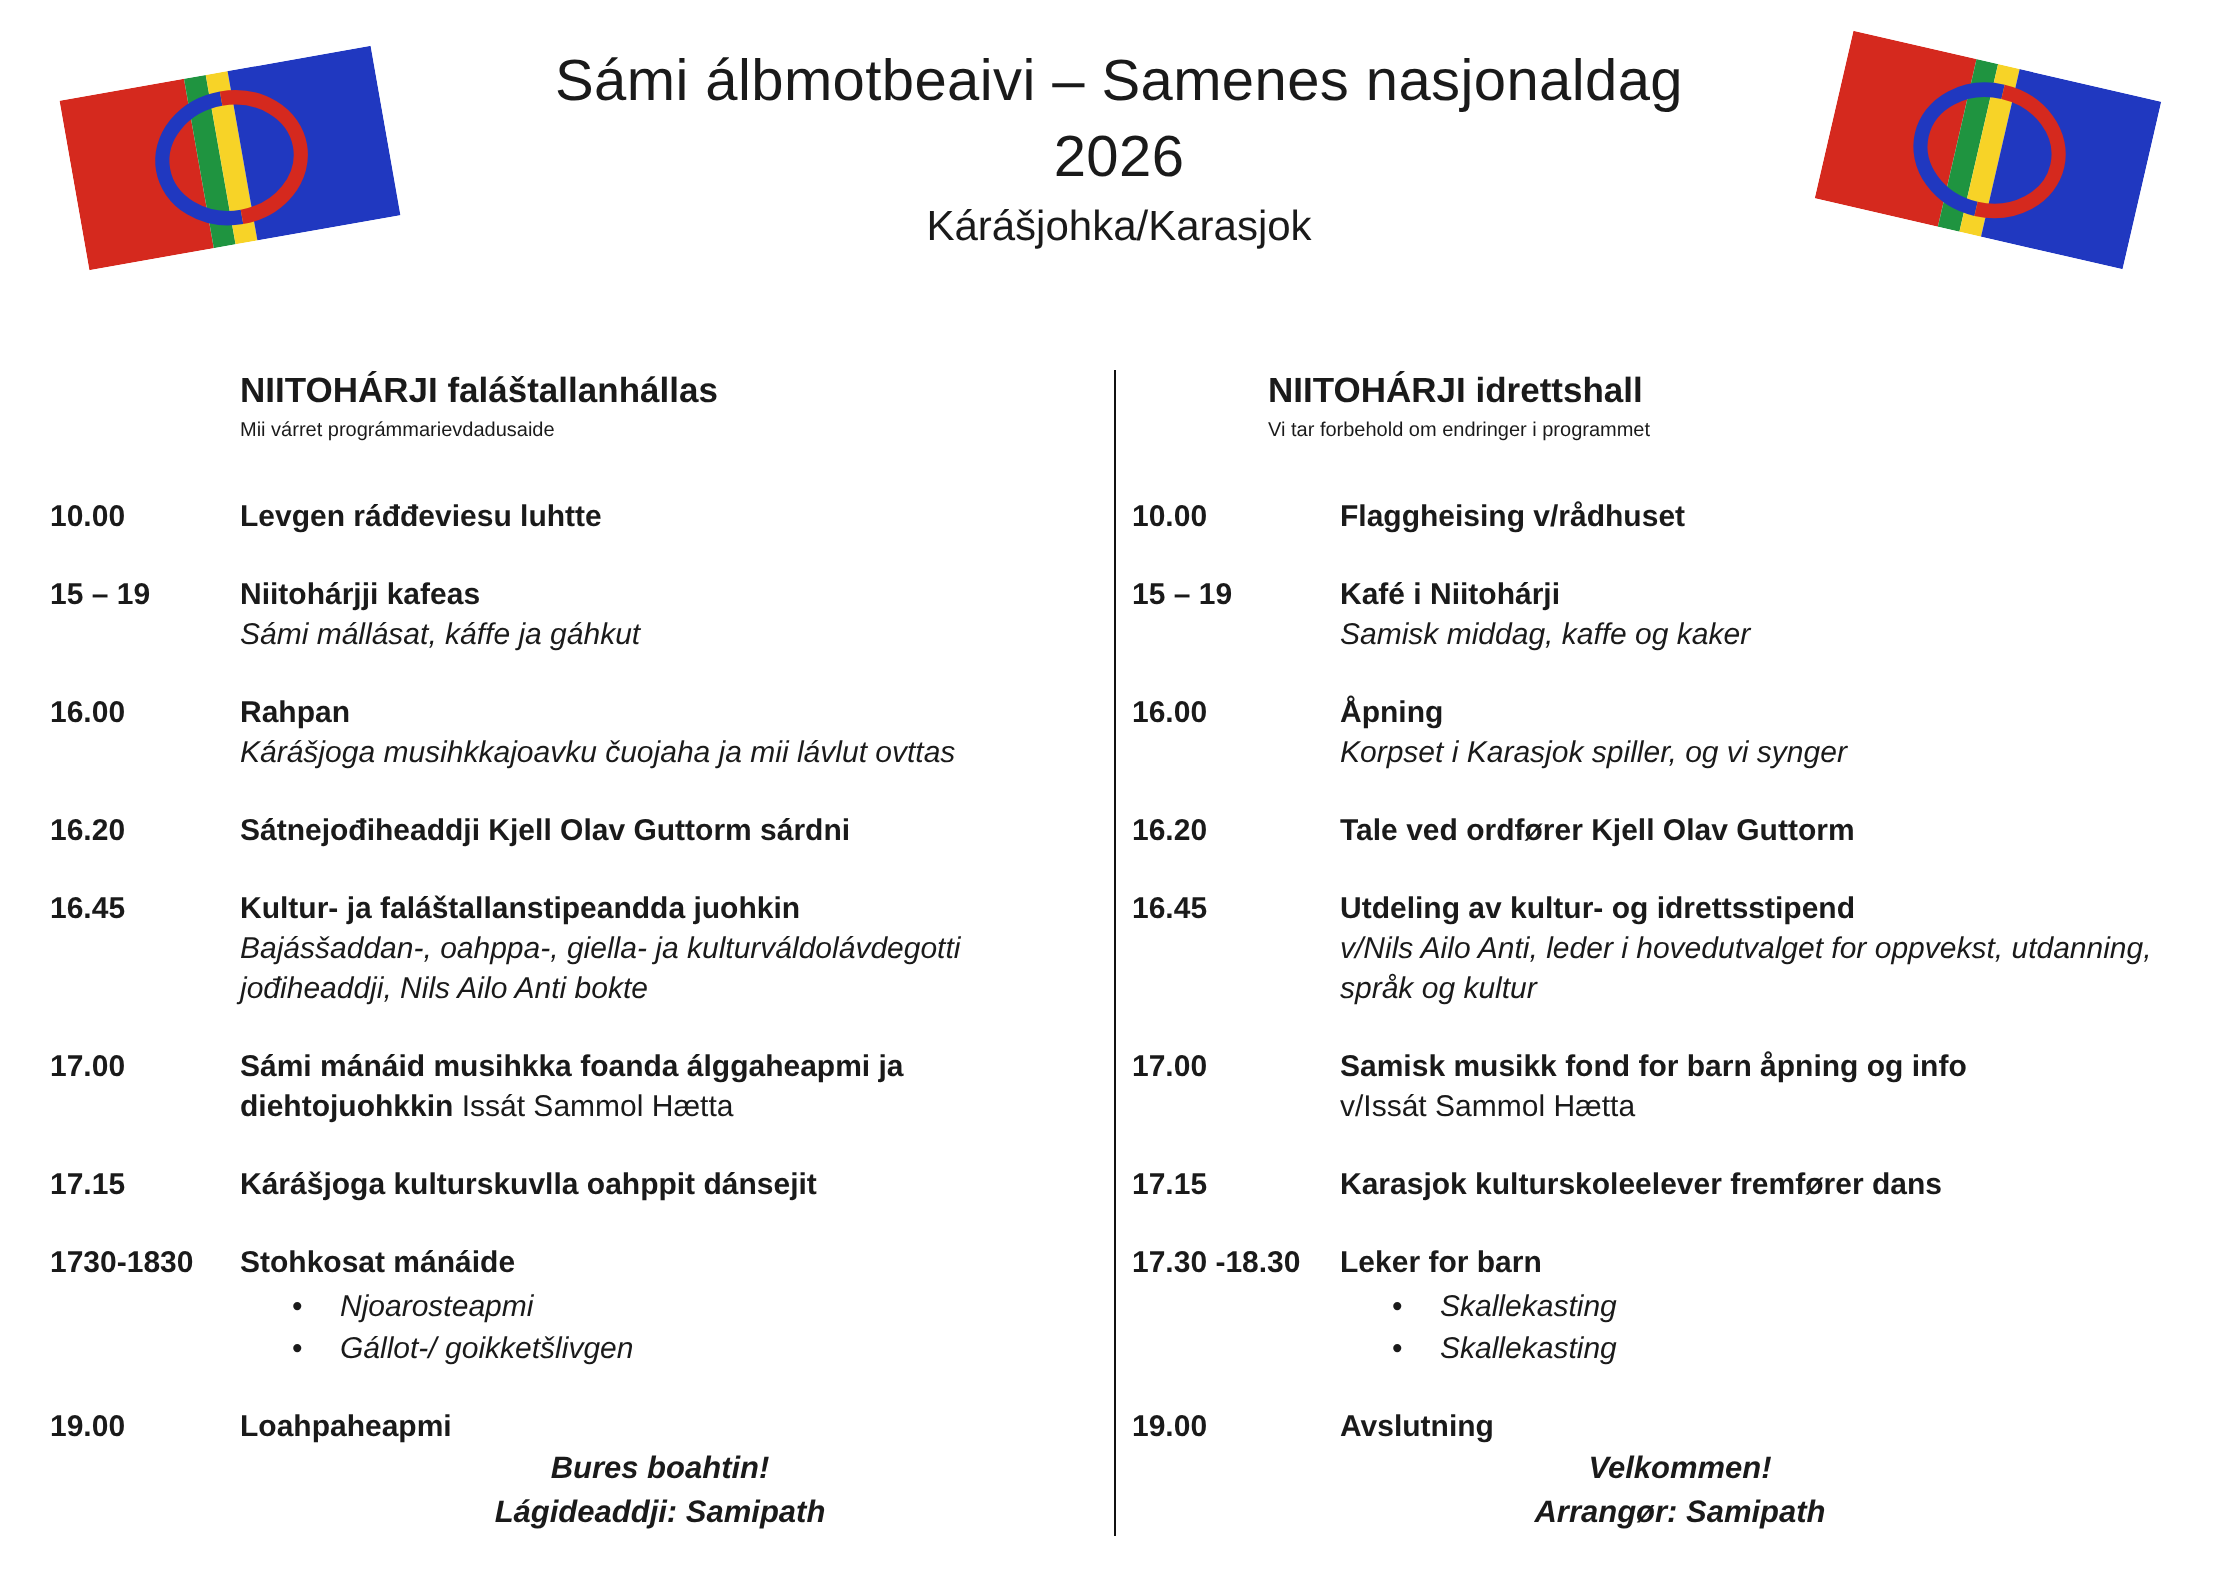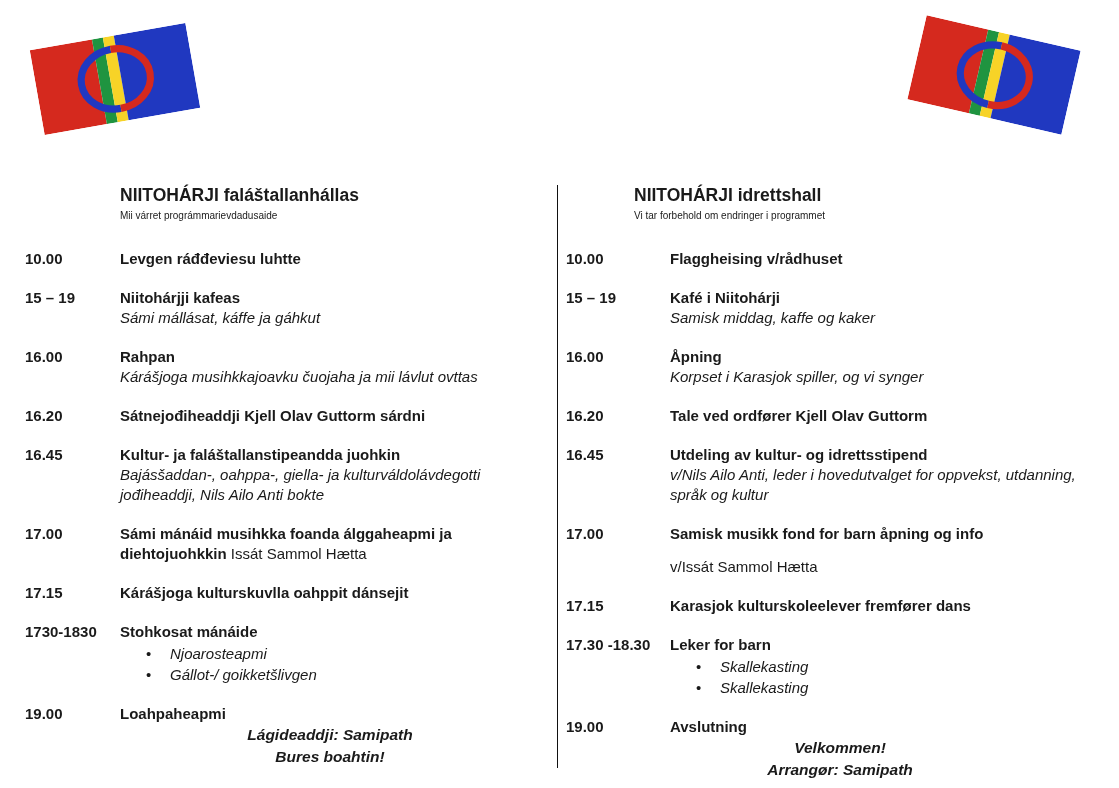--- a/index.html
+++ b/index.html
@@ -33,36 +33,41 @@
   .col-header .hdr-sub   { font-size:10px; line-height:16px; margin-top:2px; }
 
   .entry { display:flex; margin-bottom:19px; }
   .entry .time { font-weight:bold; font-size:15px; line-height:20px; flex:none; }
   .col-left  .entry .time { width:95px; }
   .col-right .entry .time { width:104px; }
   .entry .content { flex:1; font-size:15px; line-height:20px; }
   .etitle { font-weight:bold; }
   .esuffix { font-weight:400; }
   .note { font-style:italic; font-weight:400; }
-  .note.plain { font-style:normal;margin-top:13px; }
+  .note.plain { font-style:normal; }
 
   .bullets { list-style:none; margin-top:1px; }
   .bullet-row { display:flex; padding-left:26px; line-height:21px; }
   .bullet-dot { flex:none; width:24px; text-align:left; font-style:normal; }
   .bullet-text { font-style:italic; }
 
   .footer { font-weight:bold; font-style:italic; font-size:15.5px; line-height:22px; text-align:center; }
   .col-left  .footer { margin-left:95px;  width:420px; }
   .col-right .footer { margin-left:104px; width:340px; }
 </style>
 </head>
 <body>
 
 <div class="page">
 
+  <div class="title-block">
+    <div class="title-line">Sámi álbmotbeaivi – Samenes nasjonaldag</div>
+    <div class="title-line">2026</div>
+    <div class="title-sub">Kárášjohka/Karasjok</div>
+  </div>
 
   <div class="flag flag-left">
     <svg viewBox="0 0 200 106" preserveAspectRatio="none">
       <rect x="0" y="0" width="80" height="106" fill="#d5291e"></rect>
       <rect x="80" y="0" width="14" height="106" fill="#1f9440"></rect>
       <rect x="94" y="0" width="14" height="106" fill="#f7d327"></rect>
       <rect x="108" y="0" width="92" height="106" fill="#2038c0"></rect>
       <path d="M 101 16 A 44 37 0 0 0 101 90" fill="none" stroke="#2038c0" stroke-width="9"></path>
       <path d="M 101 16 A 44 37 0 0 1 101 90" fill="none" stroke="#d5291e" stroke-width="9"></path>
     </svg>
@@ -149,22 +154,22 @@
         </ul>
       </div>
     </div>
 
     <div class="entry" style="margin-bottom:0;">
       <div class="time">19.00</div>
       <div class="content"><span class="etitle">Loahpaheapmi</span></div>
     </div>
 
     <div class="footer">
+      <div>Bures boahtin!</div>
       <div>Lágideaddji: Samipath</div>
-      <div>Bures boahtin!</div>
     </div>
   </div>
 
   <div class="col col-right">
     <div class="col-header">
       <div class="hdr-title">NIITOHÁRJI idrettshall</div>
       <div class="hdr-sub">Vi tar forbehold om endringer i programmet</div>
     </div>
 
     <div class="entry">

